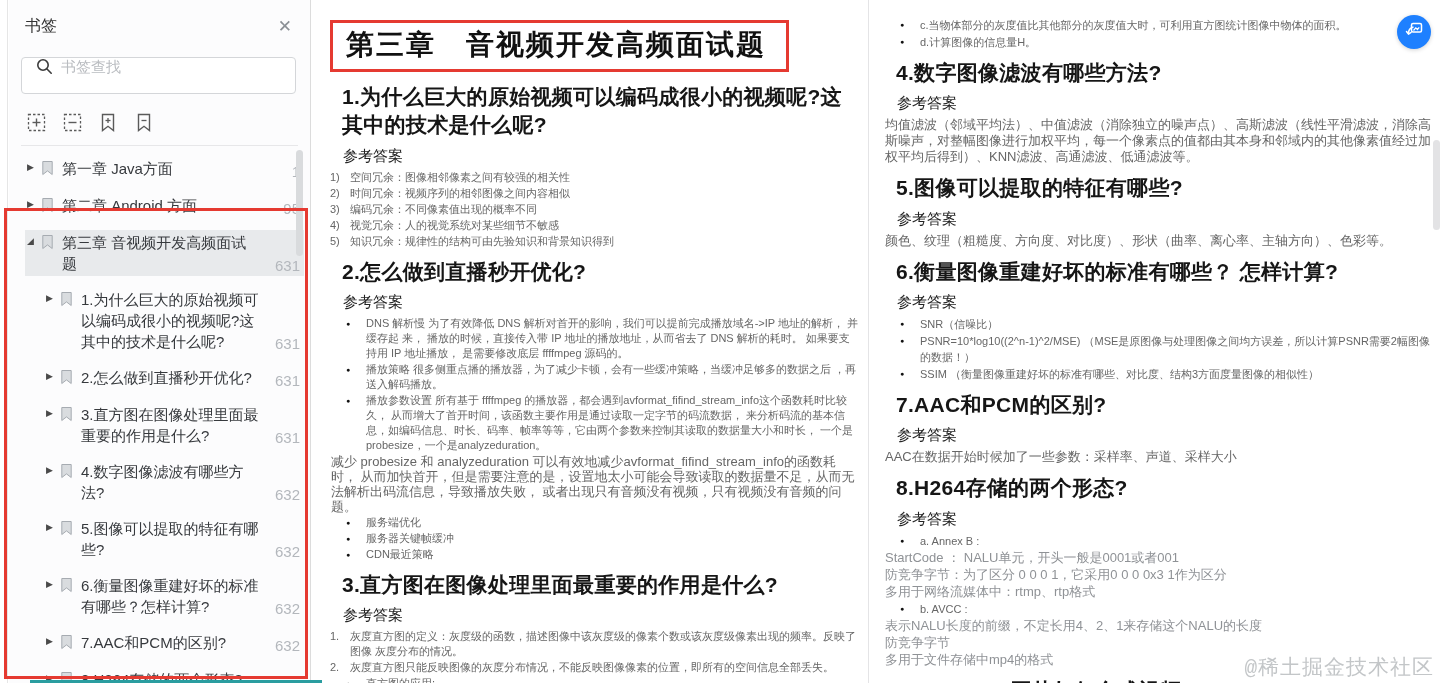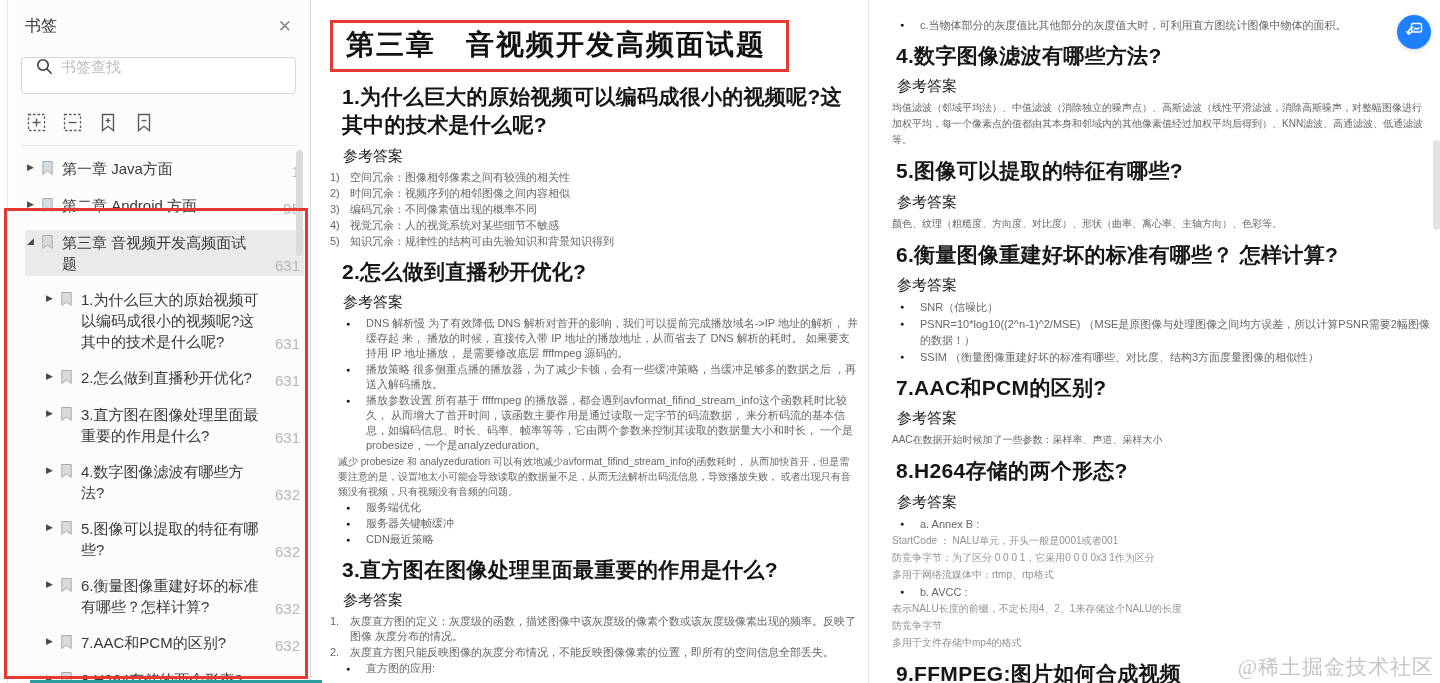--- a/index.html
+++ b/index.html
@@ -44,35 +44,35 @@
   .col{position:absolute;top:13px;overflow:hidden;height:683px}
   .col-left{left:330px;width:530px}
   .col-right{left:884px;width:552px;padding-top:3px}
 
   .chapter-box{display:inline-block;border:3px solid #e53a31;margin:7px 0 2px 0;padding:4px 20px 7px 13px}
   .chapter-title{font-size:28px;font-weight:700;color:#111;letter-spacing:2px;line-height:1.25;
     font-family:"Liberation Sans","DejaVu Sans",sans-serif}
 
   .q-heading{font-size:21px;font-weight:700;color:#161616;line-height:1.35;margin:9px 0 3px 12px;letter-spacing:.3px}
   .answer-label{font-size:15px;font-weight:400;color:#232323;margin:7px 0 4px 13px}
-  .para{font-size:10px;line-height:15px;color:#666;margin:1px 8px}
+  .para{font-size:13px;line-height:15px;color:#666;margin:1px 1px}
   .para.light{color:#8f9296}
   .b-row{display:flex;font-size:11px;line-height:15px;color:#666;margin:1px 0}
   .b-row .dot{flex:0 0 36px;text-align:center;font-size:7px;line-height:15px;color:#111}
   .b-row .btext{flex:1}
   .n-row{display:flex;font-size:11px;line-height:15px;color:#666;margin:1px 0}
   .n-row .mark{flex:0 0 20px}
   .n-row .btext{flex:1}
   .col-right .para,.col-right .b-row,.col-right .n-row{line-height:16px}
 
   .float-btn{position:absolute;left:1397px;top:15px;width:34px;height:34px;border-radius:50%;
     background:#1e80ff;display:flex;align-items:center;justify-content:center;cursor:pointer;z-index:9;
     box-shadow:0 1px 4px rgba(0,0,0,.18)}
   .watermark{position:absolute;right:6px;bottom:2px;font-size:21px;color:#c3c6c8;letter-spacing:1px;z-index:8;
-    font-family:Liberation Serif, serif}
+    font-family:Liberation Mono, monospace}
   .main-scroll-thumb{position:absolute;left:1433px;top:140px;width:7px;height:90px;background:#e3e3e5;border-radius:4px;z-index:4}
 </style>
 </head>
 <body>
 
 <div class="page">
 
   <div class="left-rail"></div>
 
   <div class="sidebar">
@@ -290,20 +290,24 @@
           <span class="btext">直方图的应用:</span>
         </div>
       </div>
   </div>
 
   <div class="col col-right">
     <div>
         <div class="b-row">
           <span class="dot">●</span>
           <span class="btext">c.当物体部分的灰度值比其他部分的灰度值大时，可利用直方图统计图像中物体的面积。</span>
+        </div>
+        <div class="b-row">
+          <span class="dot">●</span>
+          <span class="btext">d.计算图像的信息量H。</span>
         </div>
         <div class="q-heading">4.数字图像滤波有哪些方法?</div>
         <div class="answer-label">参考答案</div>
         <div class="para">均值滤波（邻域平均法）、中值滤波（消除独立的噪声点）、高斯滤波（线性平滑滤波，消除高斯噪声，对整幅图像进行加权平均，每一个像素点的值都由其本身和邻域内的其他像素值经过加权平均后得到）、KNN滤波、高通滤波、低通滤波等。</div>
         <div class="q-heading">5.图像可以提取的特征有哪些?</div>
         <div class="answer-label">参考答案</div>
         <div class="para">颜色、纹理（粗糙度、方向度、对比度）、形状（曲率、离心率、主轴方向）、色彩等。</div>
         <div class="q-heading">6.衡量图像重建好坏的标准有哪些？ 怎样计算?</div>
         <div class="answer-label">参考答案</div>
         <div class="b-row">

